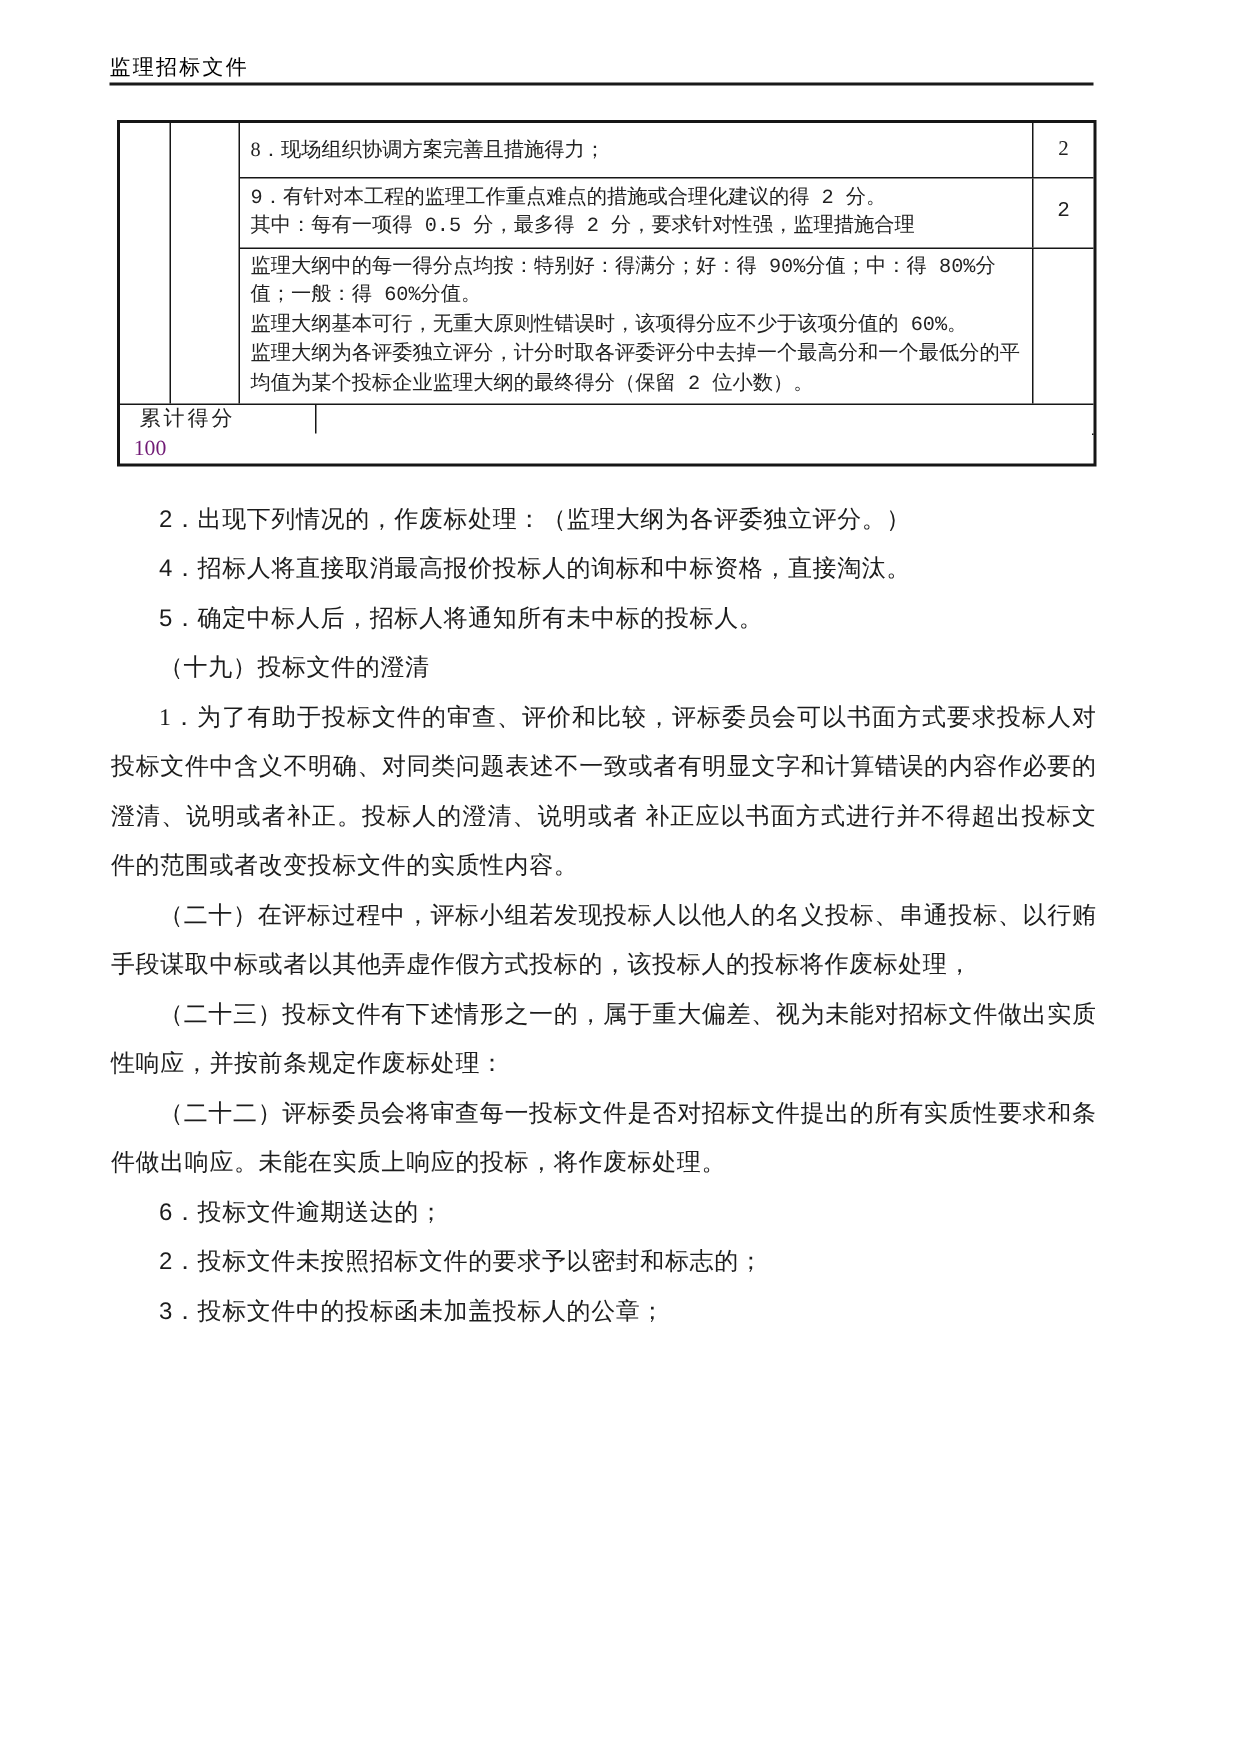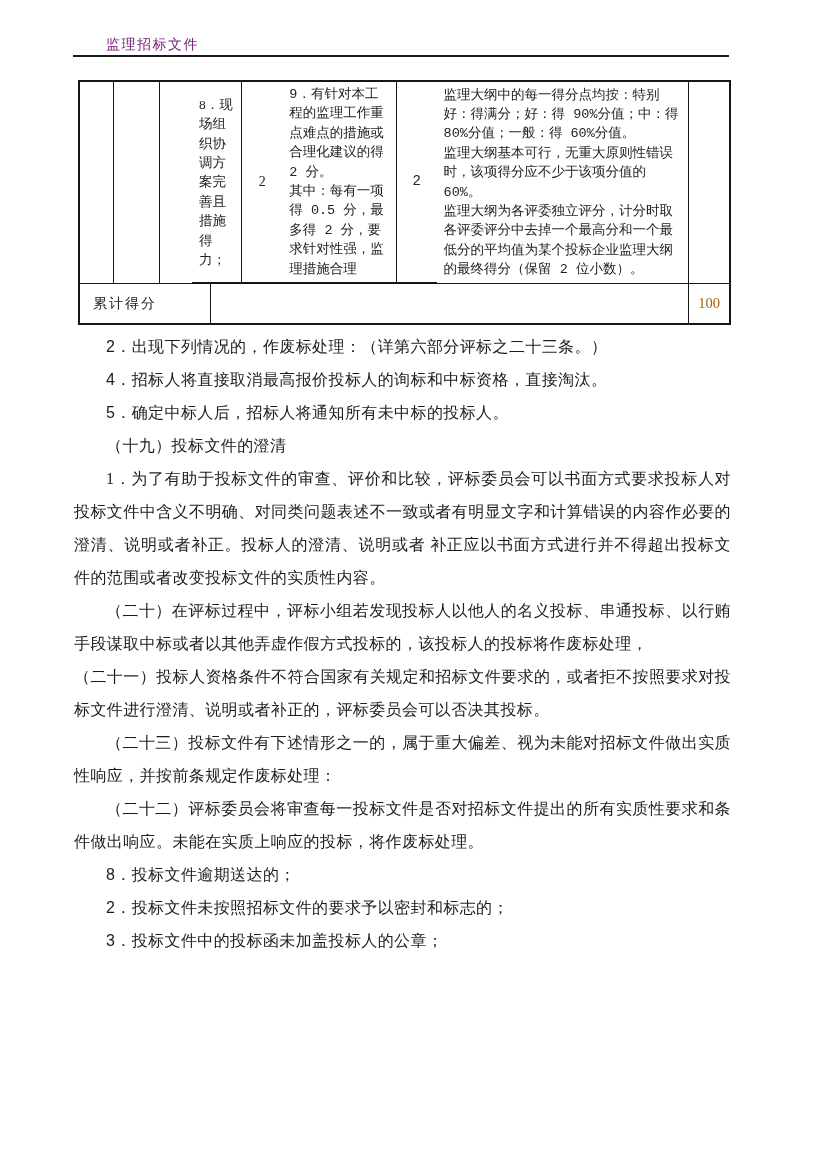--- a/index.html
+++ b/index.html
@@ -1,40 +1,40 @@
 <!DOCTYPE html>
 <html><head>
 <meta charset="utf-8">
 <style>
   html,body{margin:0;padding:0;background:#ffffff;}
   .page{
     position:relative;width:827px;height:1169px;background:#ffffff;overflow:hidden;
     font-family:"Liberation Serif","DejaVu Serif",serif;color:#1f1f1f;
   }
   
-  .hdr-title{position:absolute;left:73px;top:36px;font-size:14px;letter-spacing:1.5px;color:#701a75;margin-left:33px;}
+  .hdr-title{position:absolute;left:73px;top:36px;font-size:14px;letter-spacing:1.5px;color:#000000;}
   .hdr-rule{position:absolute;left:73px;top:55px;width:656px;height:2px;background:#1a1a1a;}
   
   .stable{
     position:absolute;left:78px;top:80px;width:653px;box-sizing:border-box;
     border:2px solid #161616;font-size:13.5px;line-height:19.4px;color:#222;
   }
   .upper{display:flex;align-items:stretch;}
   .colA{width:33px;border-right:1px solid #161616;}
   .colB{width:45px;border-right:1px solid #161616;}
-  .colMain{flex:1;display:flex;flex-direction:row;margin-left:32px;}
+  .colMain{flex:1;display:flex;flex-direction:column;}
   .srow{display:flex;align-items:stretch;border-bottom:1px solid #161616;}
   .srow:last-child{border-bottom:none;font-family:Liberation Mono, monospace;}
   .ccell{flex:1;border-right:1px solid #161616;padding:3px 7px;display:flex;align-items:center;white-space:pre-line;text-align:left;}
   .scell{width:40px;display:flex;align-items:center;justify-content:center;font-size:14px;}
   .r1{min-height:36px;} .r2{min-height:46px;font-family:Liberation Mono, monospace;} .r3{min-height:100px;}
-  .lower{display:flex;align-items:stretch;border-top:1px solid #161616;height:39px;}
+  .lower{display:flex;align-items:stretch;border-top:1px solid #161616;height:39px;flex-direction:column;}
   .tlabel{width:117px;border-right:1px solid #161616;display:flex;align-items:center;padding-left:13px;letter-spacing:2px;font-size:14px;}
   .tblank{flex:1;border-right:1px solid #161616;}
-  .tscore{width:40px;display:flex;align-items:center;justify-content:center;color:#a16207;font-size:14.5px;}
+  .tscore{width:40px;display:flex;align-items:center;justify-content:center;color:#701a75;font-size:14.5px;}
   
   .docbody{
     position:absolute;left:74px;top:330px;width:657px;
     font-size:16px;line-height:33px;letter-spacing:0.4px;text-align:justify;color:#1c1c1c;
   }
   .docbody p{margin:0;text-indent:32px;}
   .docbody p.noind{text-indent:0;}
   .hei{font-family:"Liberation Sans","DejaVu Sans",sans-serif;font-weight:400;}
 </style>
 </head>
@@ -68,27 +68,26 @@
       </div>
     </div>
     <div class="lower">
       <div class="tlabel">累计得分</div>
       <div class="tblank"></div>
       <div class="tscore">100</div>
     </div>
   </div>
 
   <div class="docbody">
-    <p><b class="hei">2．出现下列情况的，作废标处理：</b><span>（详第六部分评标之二十三条。）</span></p>
+    <p><b class="hei">2．出现下列情况的，作废标处理：</b><span>（监理大纲为各评委独立评分。）</span></p>
     <p><b class="hei">4．招标人将直接取消最高报价投标人的询标和中标资格，直接淘汰。</b><span></span></p>
     <p><b class="hei">5．确定中标人后，招标人将通知所有未中标的投标人。</b><span></span></p>
     <p><b class="hei"></b><span>（十九）投标文件的澄清</span></p>
     <p><b class="hei"></b><span>1．为了有助于投标文件的审查、评价和比较，评标委员会可以书面方式要求投标人对投标文件中含义不明确、对同类问题表述不一致或者有明显文字和计算错误的内容作必要的澄清、说明或者补正。投标人的澄清、说明或者 补正应以书面方式进行并不得超出投标文件的范围或者改变投标文件的实质性内容。</span></p>
     <p><b class="hei"></b><span>（二十）在评标过程中，评标小组若发现投标人以他人的名义投标、串通投标、以行贿手段谋取中标或者以其他弄虚作假方式投标的，该投标人的投标将作废标处理，</span></p>
-    <p class="noind"><b class="hei"></b><span>（二十一）投标人资格条件不符合国家有关规定和招标文件要求的，或者拒不按照要求对投标文件进行澄清、说明或者补正的，评标委员会可以否决其投标。</span></p>
     <p><b class="hei"></b><span>（二十三）投标文件有下述情形之一的，属于重大偏差、视为未能对招标文件做出实质性响应，并按前条规定作废标处理：</span></p>
     <p><b class="hei"></b><span>（二十二）评标委员会将审查每一投标文件是否对招标文件提出的所有实质性要求和条件做出响应。未能在实质上响应的投标，将作废标处理。</span></p>
-    <p><b class="hei">8．投标文件逾期送达的；</b><span></span></p>
+    <p><b class="hei">6．投标文件逾期送达的；</b><span></span></p>
     <p><b class="hei">2．投标文件未按照招标文件的要求予以密封和标志的；</b><span></span></p>
     <p><b class="hei">3．投标文件中的投标函未加盖投标人的公章；</b><span></span></p>
   </div>
 
 </div>
 
 </body></html>

